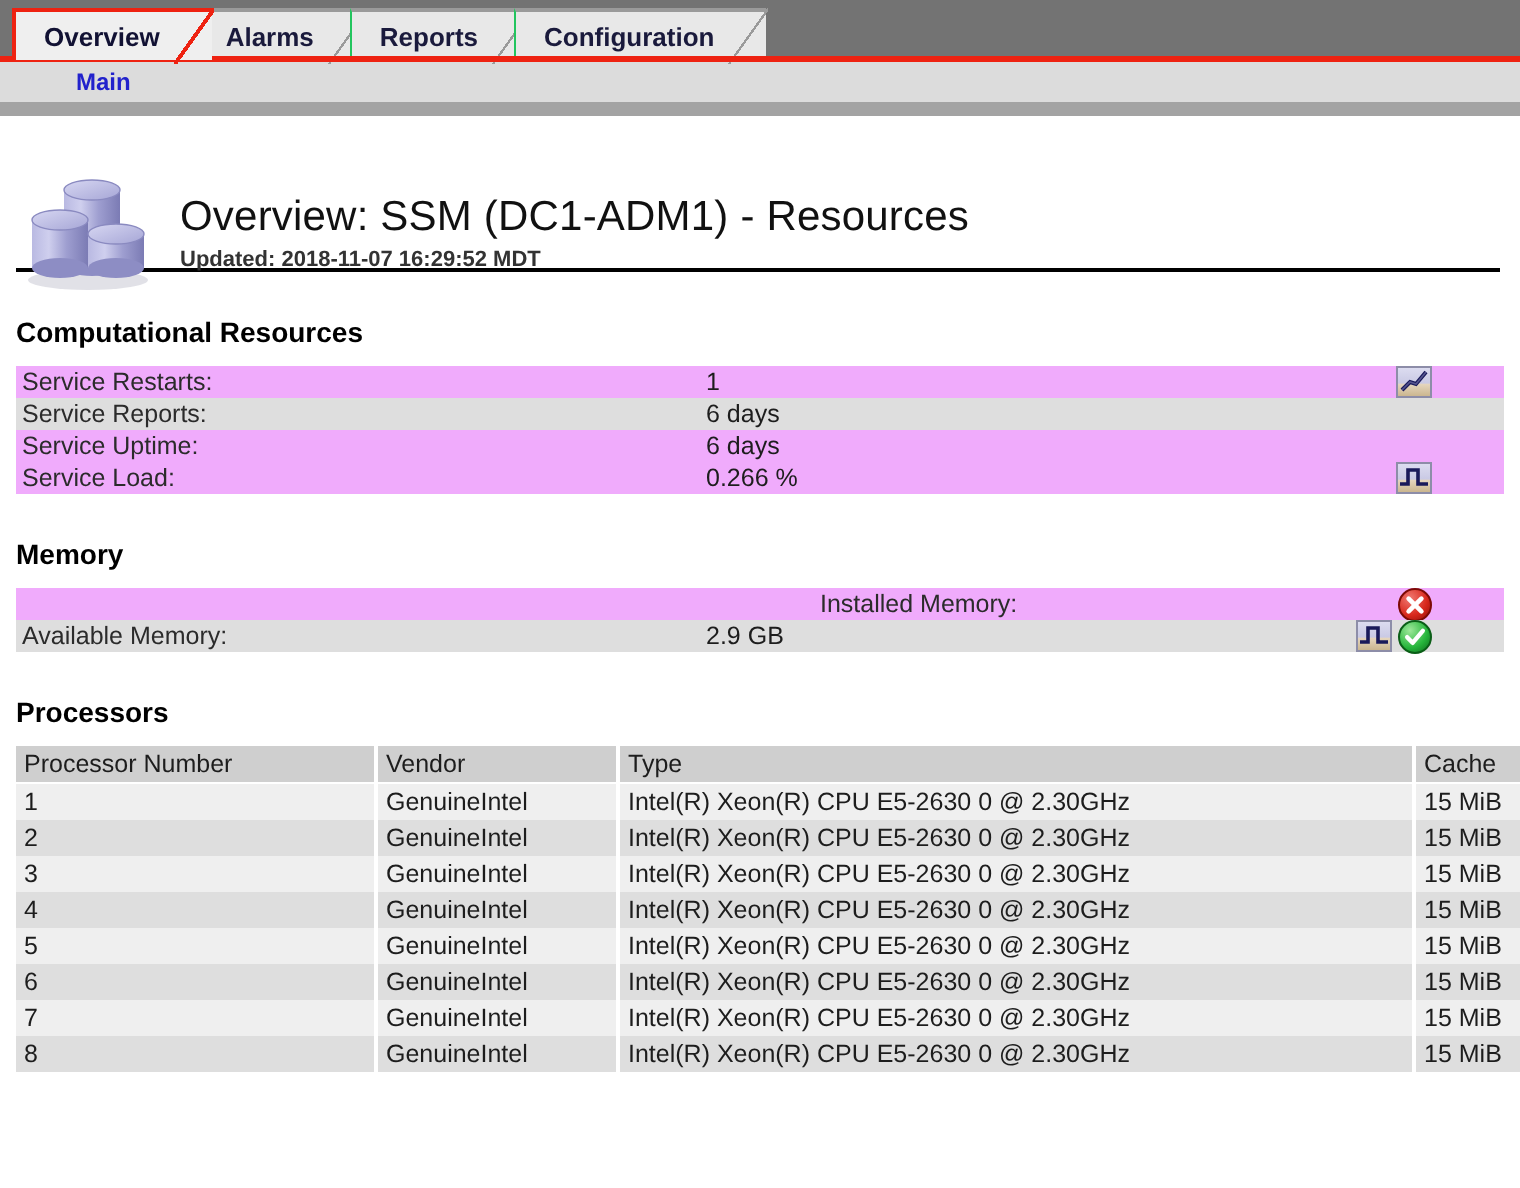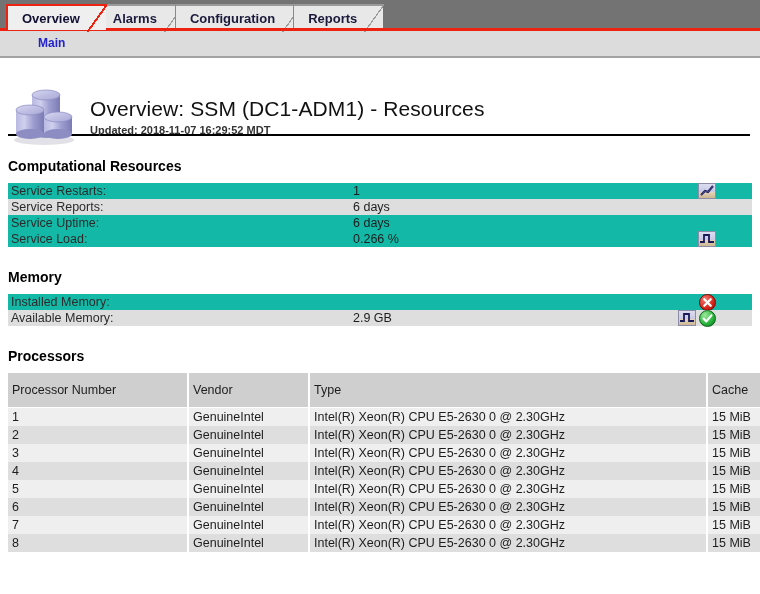--- a/index.html
+++ b/index.html
@@ -75,21 +75,21 @@
     top: 28px;
     height: 3px;
     background: #ee2211;
     z-index: 2;
   }
 
   
   .subnav {
     height: 28px;
     background: #dcdcdc;
-    border-bottom: 2px solid #a3a3a3;
+    border-bottom: 7px solid #a3a3a3;
     display: flex;
     align-items: center;
     padding-left: 38px;
     box-sizing: border-box;
   }
   .subnav a {
     color: #2222cc;
     font-size: 12px;
     text-decoration: none;
     font-weight: bold;
@@ -144,21 +144,21 @@
     position: relative;
   }
   .kv-row {
     display: flex;
     align-items: center;
     height: 16px;
     font-size: 12.5px;
     color: #2b2b2b;
     position: relative;
   }
-  .kv-row.odd  { background: #14b8a6; }
+  .kv-row.odd  { background: #f0abfc; justify-content: flex-end; }
   .kv-row.even { background: #dedede; }
   .kv-key {
     width: 345px;
     flex: 0 0 345px;
     padding-left: 3px;
     box-sizing: border-box;
     white-space: nowrap;
   }
   .kv-val {
     flex: 1 1 auto;
@@ -213,21 +213,21 @@
     border-collapse: collapse;
     width: calc(100% - 16px);
     font-size: 12.5px;
     table-layout: fixed;
   }
   .ptable th {
     background: #cfcfcf;
     text-align: left;
     font-weight: normal;
     color: #1d1d1d;
-    height: 34px;
+    height: 18px;
     padding: 0 0 0 4px;
     border-right: 2px solid #ffffff;
     border-bottom: 1px solid #ffffff;
     white-space: nowrap;
   }
   .ptable th:last-child { border-right: none; }
   .ptable td {
     height: 18px;
     padding: 0 0 0 4px;
     border-right: 2px solid #ffffff;
@@ -249,24 +249,24 @@
 
 <div class="tabbar">
   <div class="tabs">
     <div class="tab active">
       <span class="tab-label">Overview</span>
     </div>
     <div class="tab">
       <span class="tab-label">Alarms</span>
     </div>
     <div class="tab">
-      <span class="tab-label">Configuration</span>
+      <span class="tab-label">Reports</span>
     </div>
     <div class="tab">
-      <span class="tab-label">Reports</span>
+      <span class="tab-label">Configuration</span>
     </div>
   </div>
   <div class="redline"></div>
 </div>
 
 <div class="subnav">
   <a href="#">Main</a>
 </div>
 
 <div class="pagehead">

